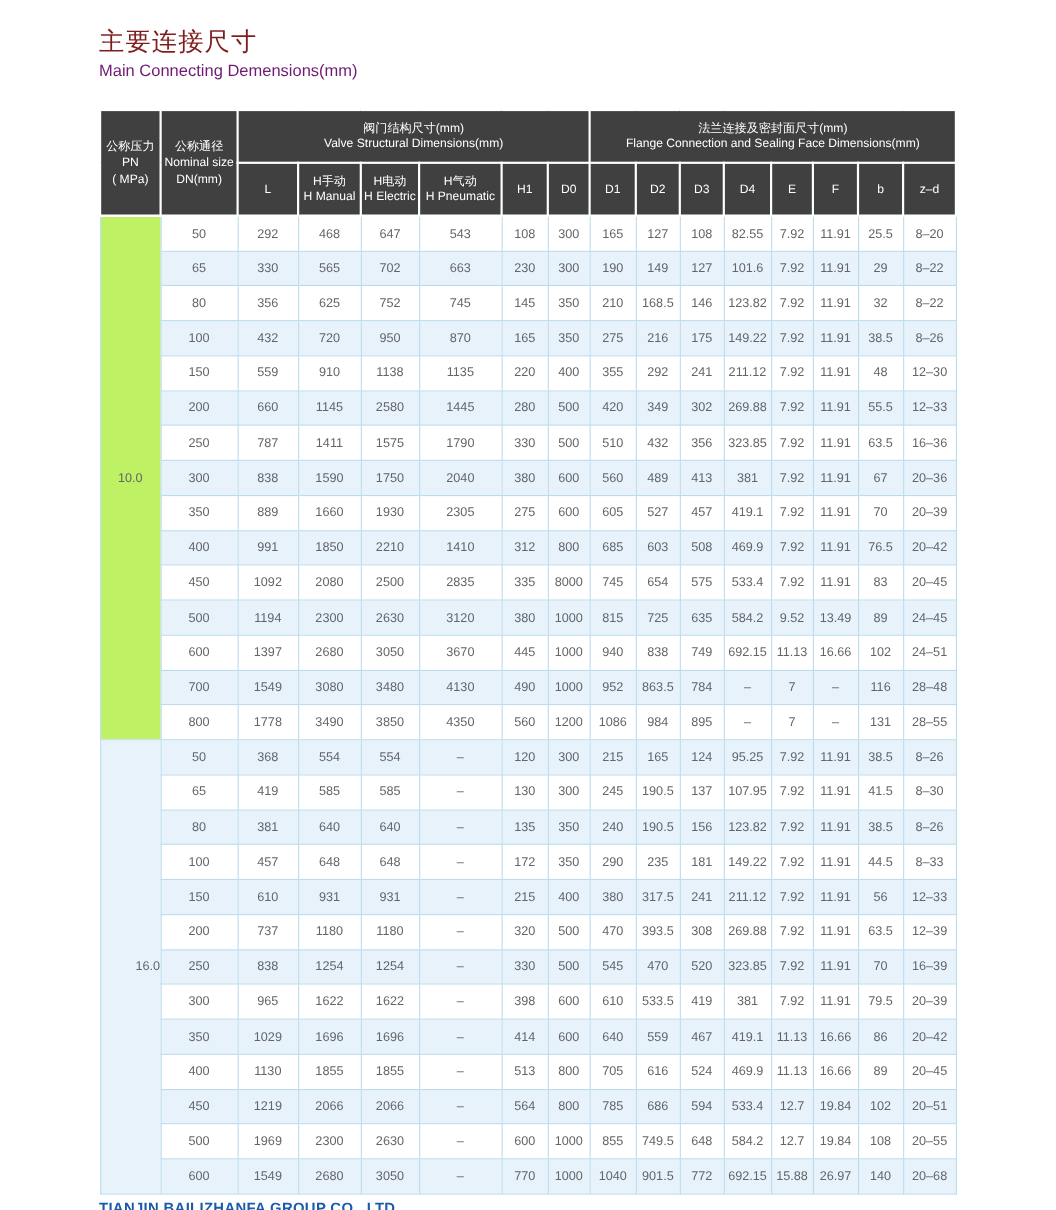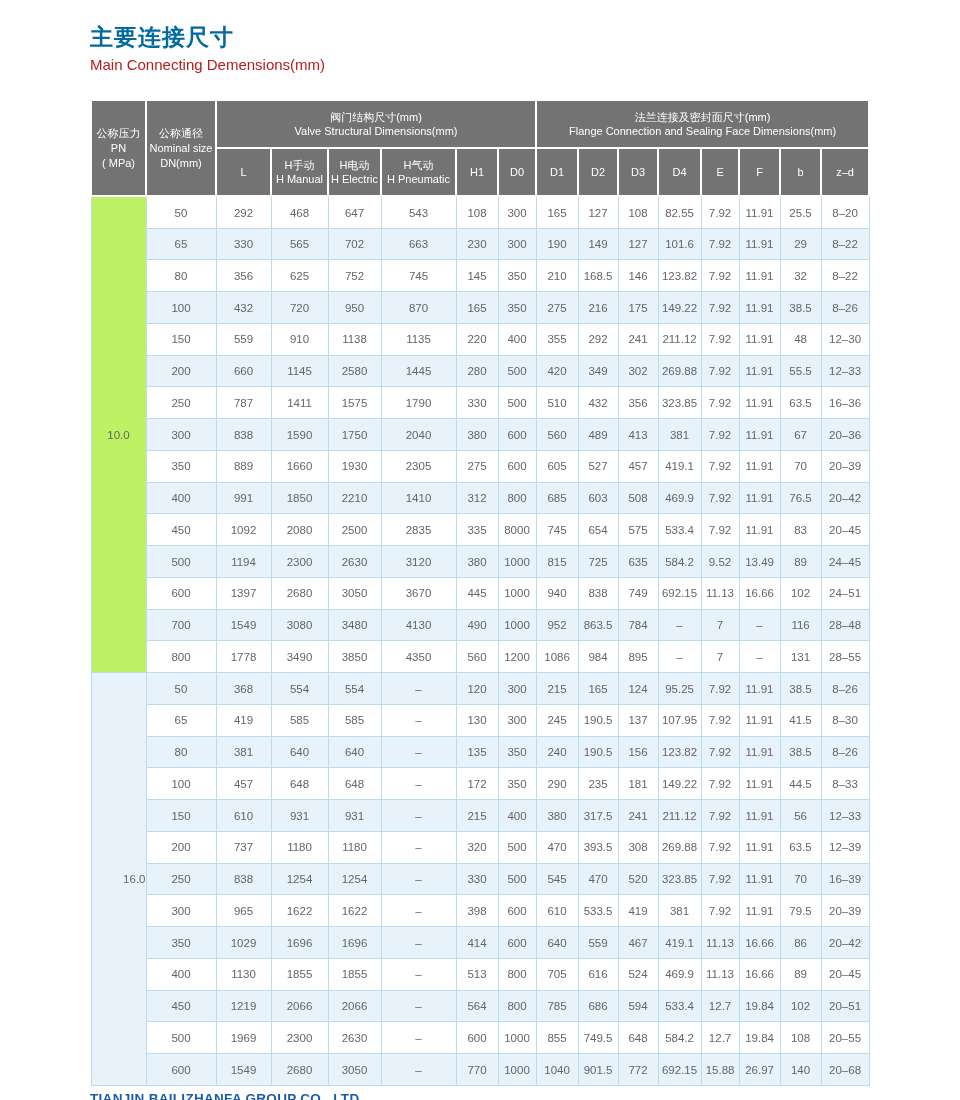--- a/index.html
+++ b/index.html
@@ -10,38 +10,38 @@
     position: relative;
     font-family: "Liberation Sans", "DejaVu Sans", sans-serif;
   }
   .page {
     position: absolute;
     left: 90px; top: 24px;
     width: 780px;
   }
   .title-zh {
     font-size: 23px;
-    font-weight: bold;
-    color: #0369a1;
+    font-weight: normal;
+    color: #7f1d1d;
     letter-spacing: 1px;
     line-height: 1.15;
   }
   .title-en {
     font-size: 15px;
-    color: #b91c1c;
+    color: #701a75;
     margin-top: 6px;
   }
   table.dim-table {
     margin-top: 26px;
     width: 778px;
     border-collapse: collapse;
     table-layout: fixed;
   }
   .dim-table th {
-    background: #737373;
+    background: #404040;
     color: #ffffff;
     font-size: 11px;
     font-weight: normal;
     line-height: 1.35;
     white-space: pre-line;
     border: 2px solid #ffffff;
     text-align: center;
     vertical-align: middle;
     padding: 1px;
   }

